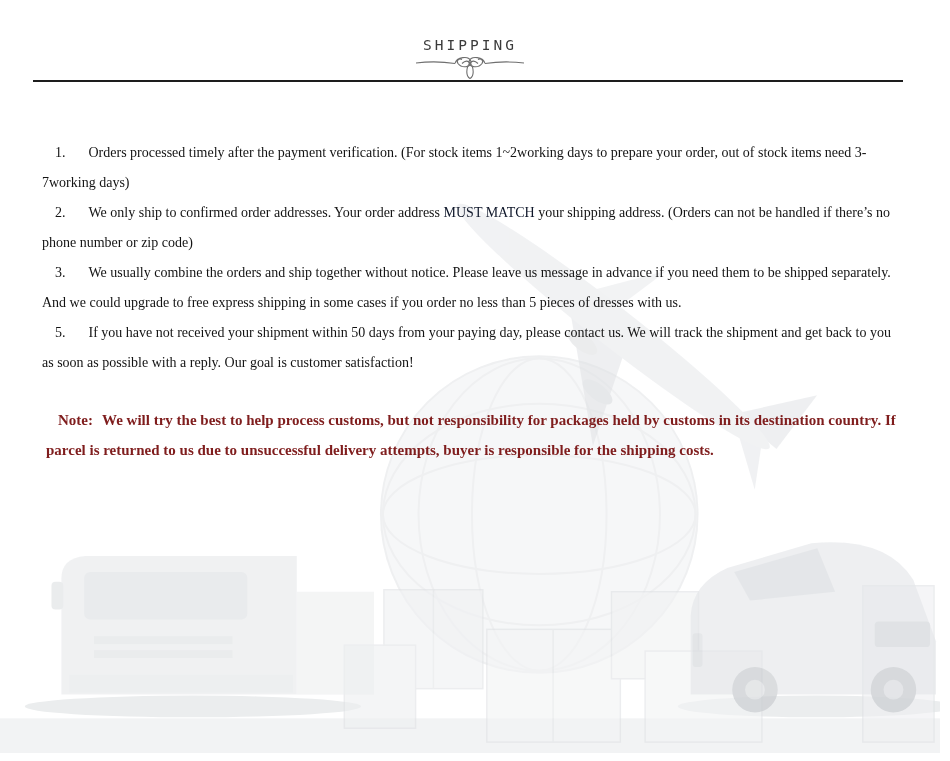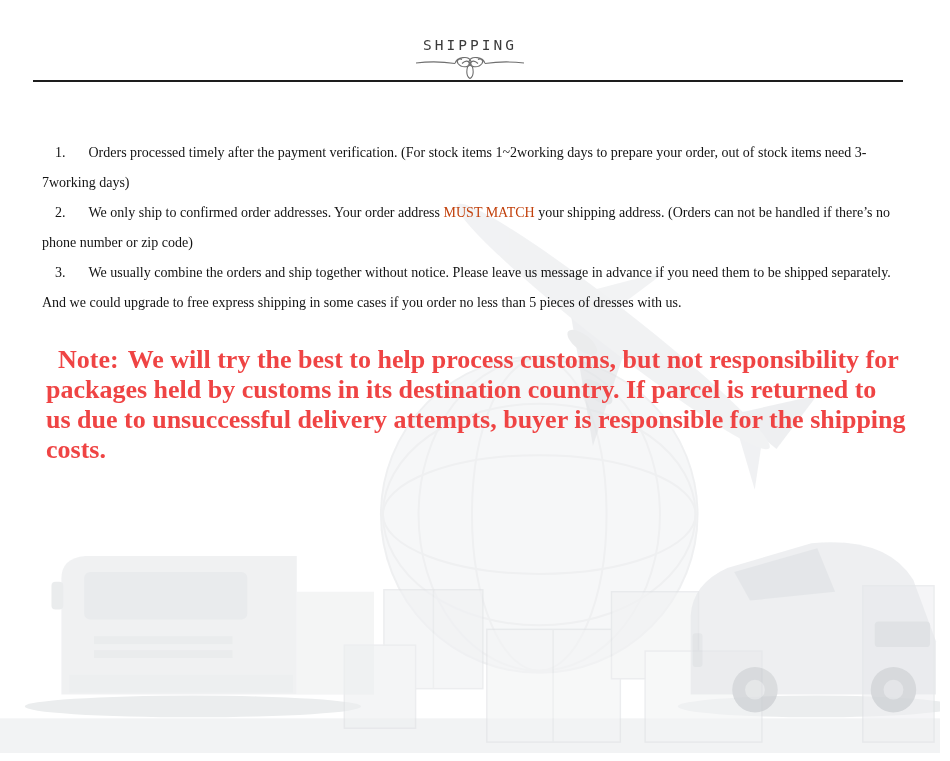--- a/index.html
+++ b/index.html
@@ -36,27 +36,27 @@
     margin: 0 37px 0 33px;
   }
   .policies {
     margin: 56px 38px 0 42px;
     font-size: 14px;
     line-height: 30px;
     color: #131313;
   }
   .policy { margin: 0; text-indent: 13px; }
   .policy .num { margin-right: 23px; }
-  .highlight { color: #c2410c; margin-top: 17px; }
+  .highlight { color: #0f172a; margin-top: 17px; }
   .note {
     margin: 27px 34px 0 46px;
-    font-size: 26px;
+    font-size: 15px;
     line-height: 30px;
     font-weight: 700;
-    color: #ef4444;
+    color: #7f1d1d;
     text-indent: 12px;
   }
   .note .note-label { margin-right: 9px; }
 </style>
 </head>
 <body>
 
 <div class="canvas">
 
   <svg class="watermark" viewBox="0 0 950 761" aria-hidden="true">
@@ -135,18 +135,19 @@
         </g>
       </svg>
     </div>
 
     <hr class="rule">
 
     <div class="policies">
       <p class="policy"><span class="num">1.</span><span>Orders processed timely after the payment verification. (For stock items 1~2working days to prepare your order, out of stock items need 3-7working days)</span></p>
       <p class="policy"><span class="num">2.</span><span>We only ship to confirmed order addresses. Your order address </span><span class="highlight">MUST MATCH</span><span> your shipping address.  (Orders can not be handled if there’s no phone number or zip code)</span></p>
       <p class="policy"><span class="num">3.</span><span>We usually combine the orders and ship together without notice. Please leave us message in advance if you need them to be shipped separately. And we could upgrade to free express shipping in some cases if you order no less than 5 pieces of dresses with us.</span></p>
+      <p class="policy"><span class="num">5.</span><span>If you have not received your shipment within 50 days from your paying day, please contact us. We will track the shipment and get back to you as soon as possible with a reply. Our goal is customer satisfaction!</span></p>
     </div>
 
     <p class="note"><span class="note-label">Note:</span><span>We will try the best to help process customs, but not responsibility for packages held by customs in its destination country. If parcel is returned to us due to unsuccessful delivery attempts, buyer is responsible for the shipping costs.</span></p>
 
   </div>
 </div>
 
 </body></html>

